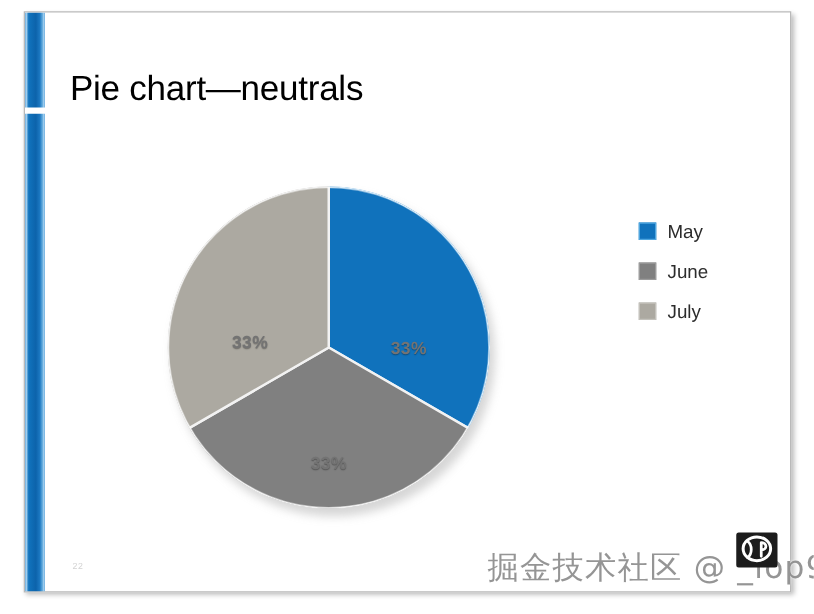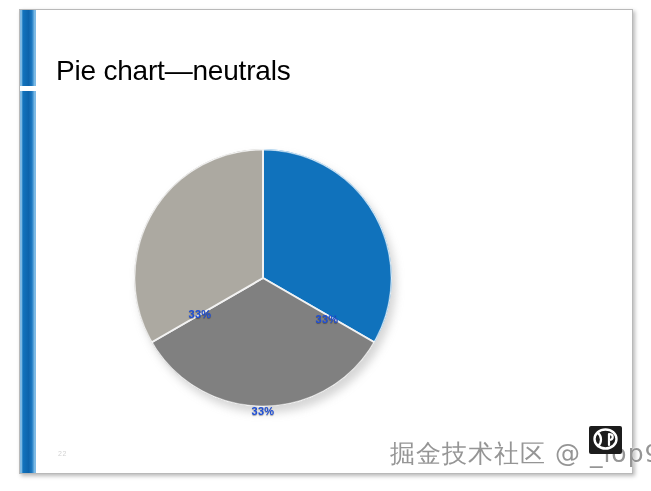--- a/index.html
+++ b/index.html
@@ -109,28 +109,27 @@
     top: 0px;
     width: 258px;
     height: 258px;
     border-radius: 50%;
     overflow: hidden;
   }
   #pie svg { display: block; }
 
   .slice-label {
     position: absolute;
-    color: #1d4ed8;
-    font-size: 11px;
+    color: #737373;
+    font-size: 14px;
     font-weight: bold;
     letter-spacing: 0.3px;
     text-shadow: 0 1px 1px rgba(0,0,0,0.35);
     white-space: nowrap;
     transform: translate(-50%, -50%);
-    margin-top: 41px;
   }
 
   
   #legend {
     position: absolute;
     left: 491px;
     top: 49px;
     width: 110px;
   }
   .legend-row {
@@ -214,20 +213,34 @@
             <path id="slice-july" d="M129,129 L17.3,193.5 A129,129 0 0,1 129,0 Z" fill="#aca9a1" stroke="#f2f2f2" stroke-width="2"></path>
             <circle cx="129" cy="129" r="128" fill="none" stroke="rgba(255,255,255,0.45)" stroke-width="1"></circle>
           </svg>
         </div>
 
         <div class="slice-label" style="left:193px; top:129px;">33%</div>
         <div class="slice-label" style="left:129px; top:221px;">33%</div>
         <div class="slice-label" style="left:66px; top:124px;">33%</div>
       </div>
 
+      <div id="legend">
+        <div class="legend-row">
+          <span class="legend-swatch" style="background:#1072bc; border:1px solid #4ea6e0;"></span>
+          <span class="legend-label">May</span>
+        </div>
+        <div class="legend-row">
+          <span class="legend-swatch" style="background:#808080; border:1px solid #9b9b9b;"></span>
+          <span class="legend-label">June</span>
+        </div>
+        <div class="legend-row">
+          <span class="legend-swatch" style="background:#aca9a1; border:1px solid #c3c1bb;"></span>
+          <span class="legend-label">July</span>
+        </div>
+      </div>
 
     </div>
 
     <div id="page-number">22</div>
 
   </div>
 
   <div id="watermark">掘金技术社区 @ _iop99</div>
 
   <div id="logo-badge">

